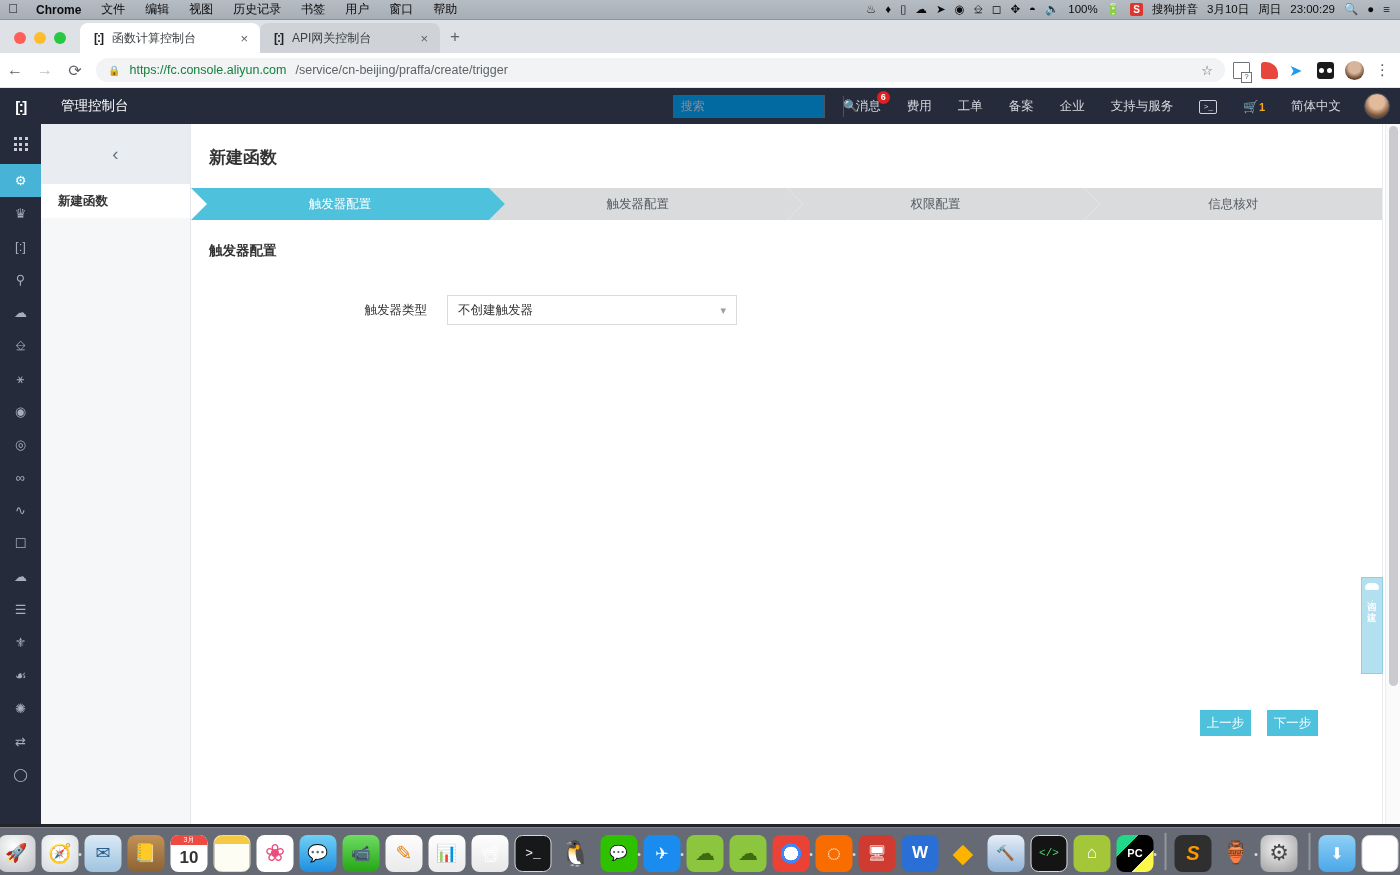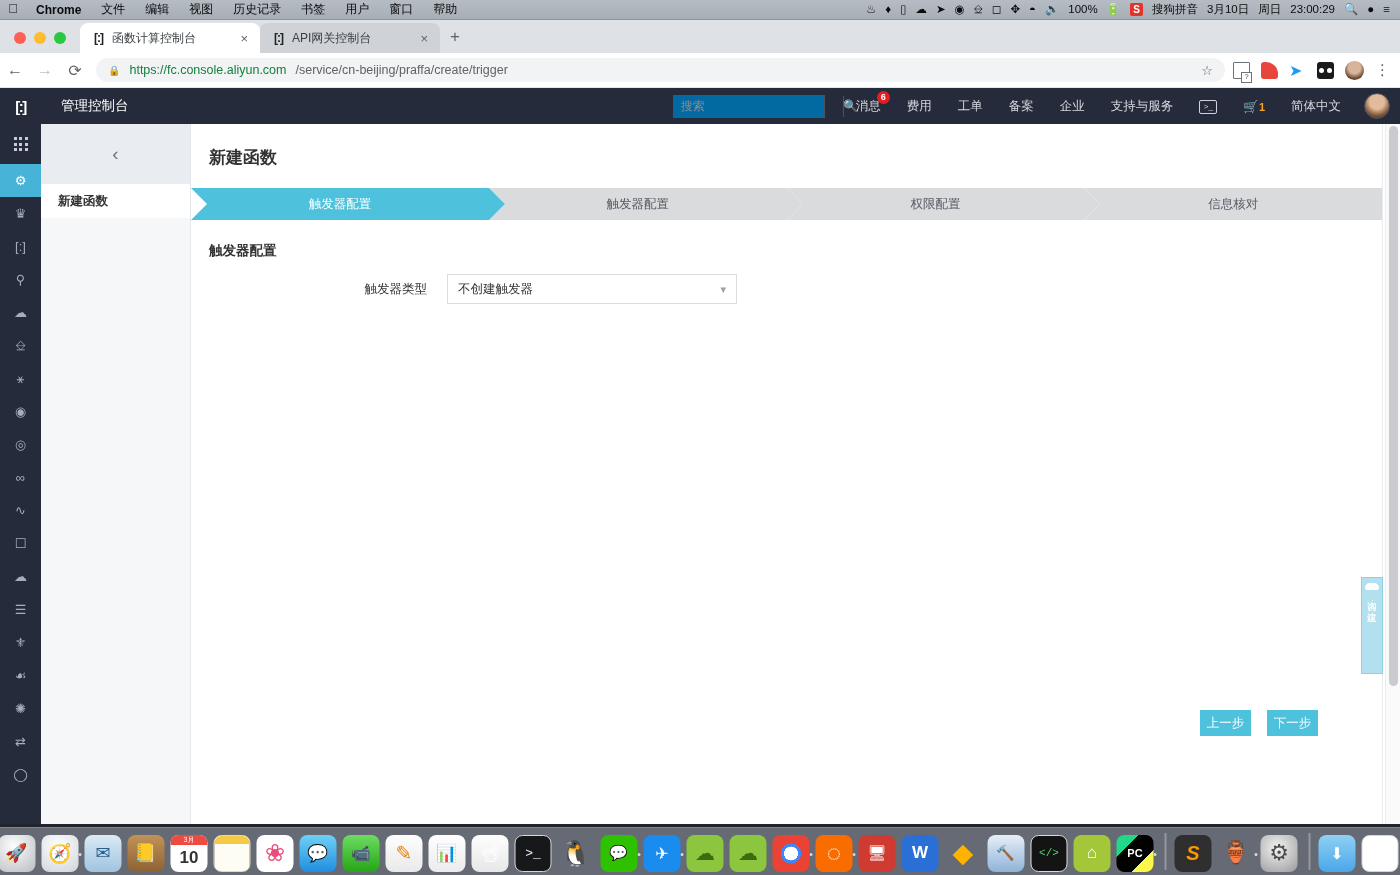--- a/index.html
+++ b/index.html
@@ -201,21 +201,21 @@
   .step .notch {
     position: absolute; left: 0; top: 0; z-index: 1;
     width: 0; height: 0; border-top: 16px solid transparent;
     border-bottom: 16px solid transparent; border-left: 16px solid #fff;
   }
 
   #section-title {
     padding: 22px 0 0 18px; font-size: 13.5px; font-weight: bold; color: #333;
   }
   .form-row {
-    margin-top: 14px; display: flex; align-items: center;
+    margin-top: 35px; display: flex; align-items: center;
   }
   .form-label {
     width: 256px; text-align: right; padding-right: 20px;
     font-size: 12.5px; color: #333;
   }
   .select-box {
     width: 290px; height: 30px; border: 1px solid #d9dcdf; background: #fff;
     display: flex; align-items: center; padding: 0 10px;
     font-size: 12.5px; color: #333;
   }

